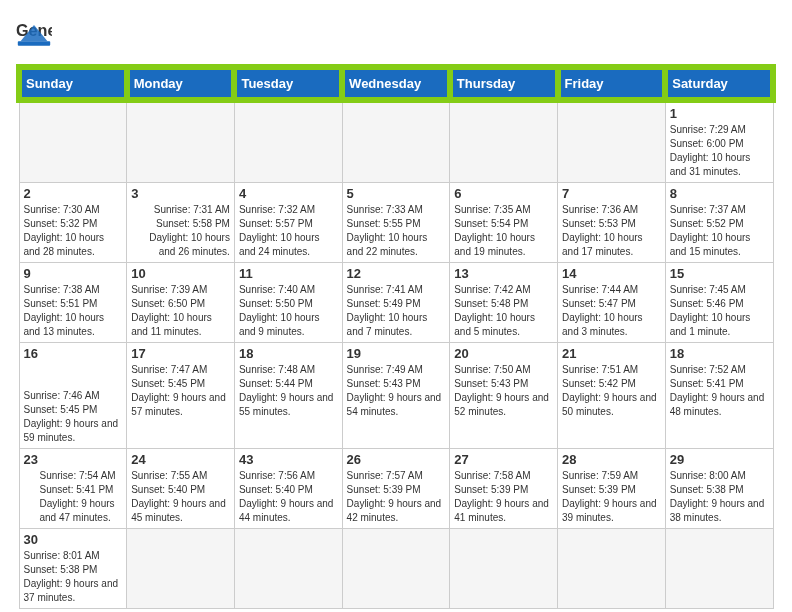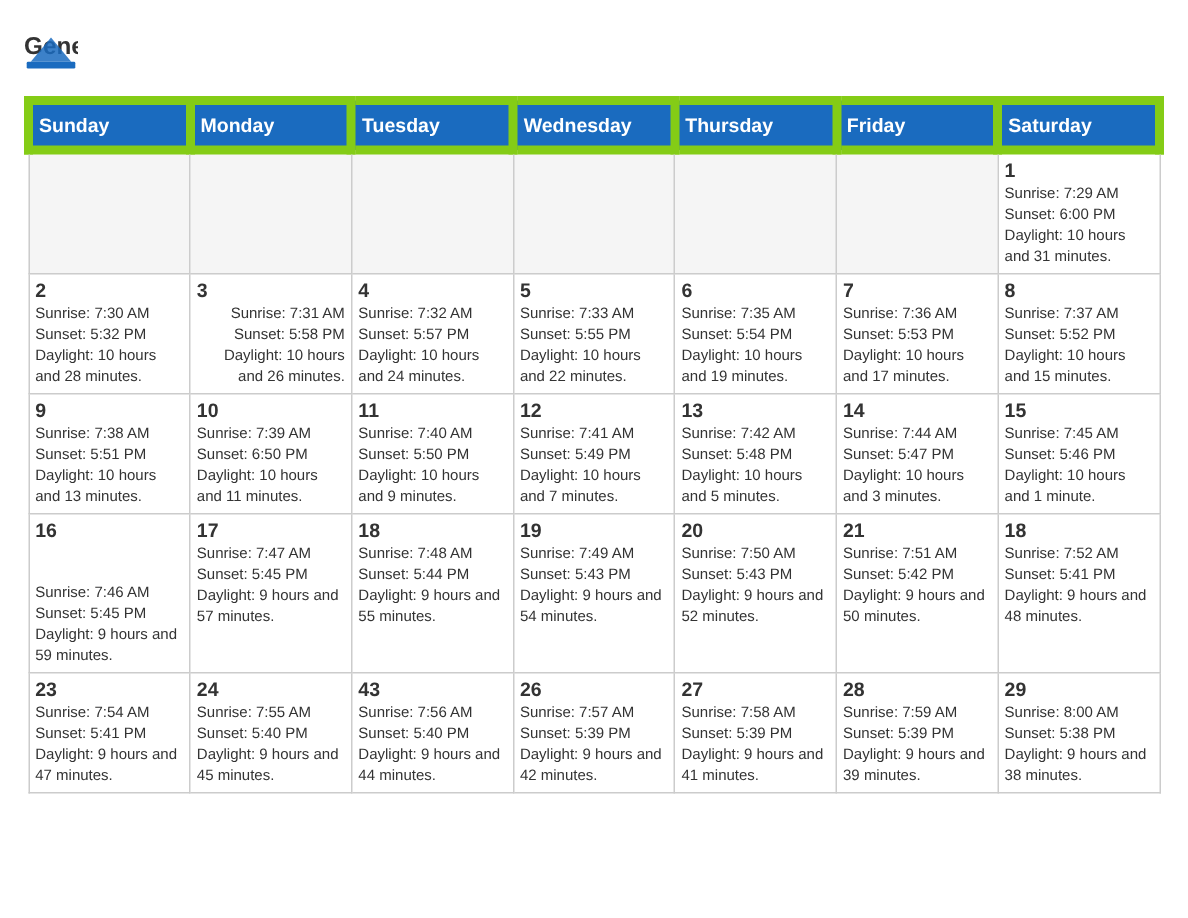--- a/index.html
+++ b/index.html
@@ -256,21 +256,21 @@
         <td>
           <span class="day-number">18</span>
           <div class="cell-info" style="white-space: pre-line;">Sunrise: 7:52 AM
 Sunset: 5:41 PM
 Daylight: 9 hours and 48 minutes.</div>
         </td>
       </tr>
       <tr>
         <td>
           <span class="day-number">23</span>
-          <div class="cell-info" style="white-space: pre-line;">Sunrise: 7:54 AM
+          <div class="cell-info" style="white-space: pre-line; margin-left: 16px;">Sunrise: 7:54 AM
 Sunset: 5:41 PM
 Daylight: 9 hours and 47 minutes.</div>
         </td>
         <td>
           <span class="day-number">24</span>
           <div class="cell-info" style="white-space: pre-line;">Sunrise: 7:55 AM
 Sunset: 5:40 PM
 Daylight: 9 hours and 45 minutes.</div>
         </td>
         <td>
@@ -297,14 +297,28 @@
 Sunset: 5:39 PM
 Daylight: 9 hours and 39 minutes.</div>
         </td>
         <td>
           <span class="day-number">29</span>
           <div class="cell-info" style="white-space: pre-line;">Sunrise: 8:00 AM
 Sunset: 5:38 PM
 Daylight: 9 hours and 38 minutes.</div>
         </td>
       </tr>
+      <tr>
+        <td>
+          <span class="day-number">30</span>
+          <div class="cell-info" style="white-space: pre-line;">Sunrise: 8:01 AM
+Sunset: 5:38 PM
+Daylight: 9 hours and 37 minutes.</div>
+        </td>
+        <td class="empty"></td>
+        <td class="empty"></td>
+        <td class="empty"></td>
+        <td class="empty"></td>
+        <td class="empty"></td>
+        <td class="empty"></td>
+      </tr>
     </tbody>
 </table>
 
 </body></html>

